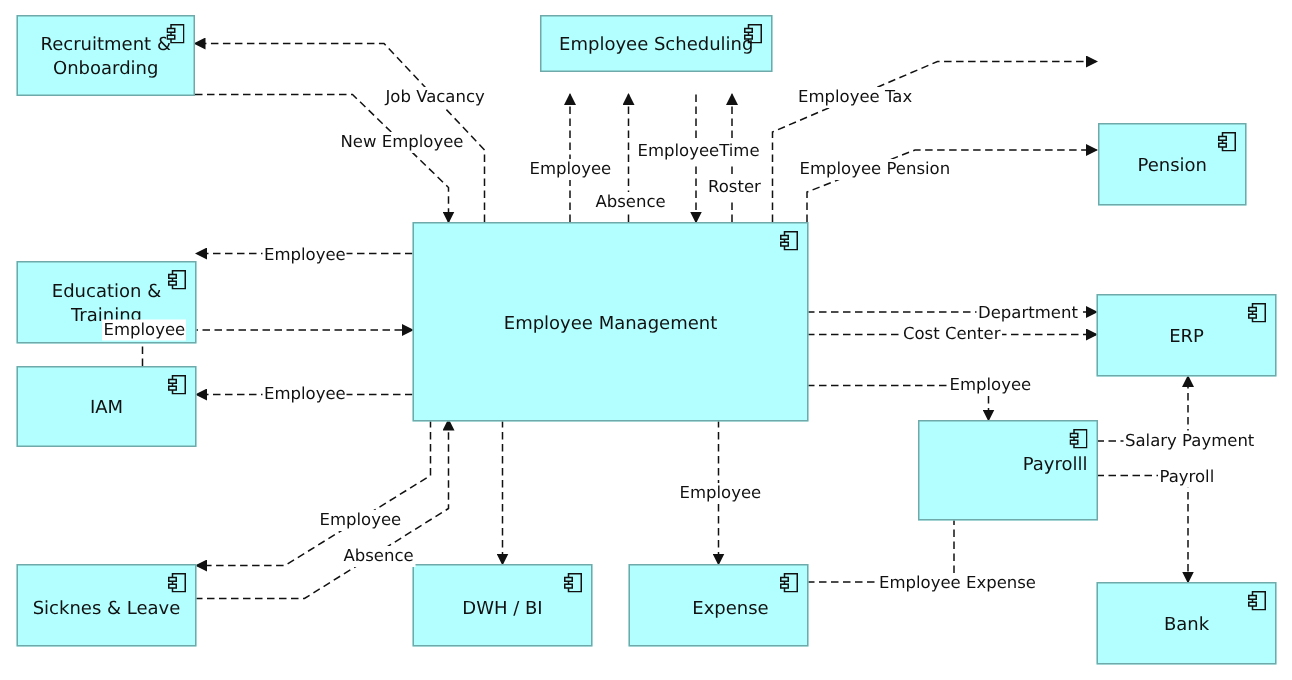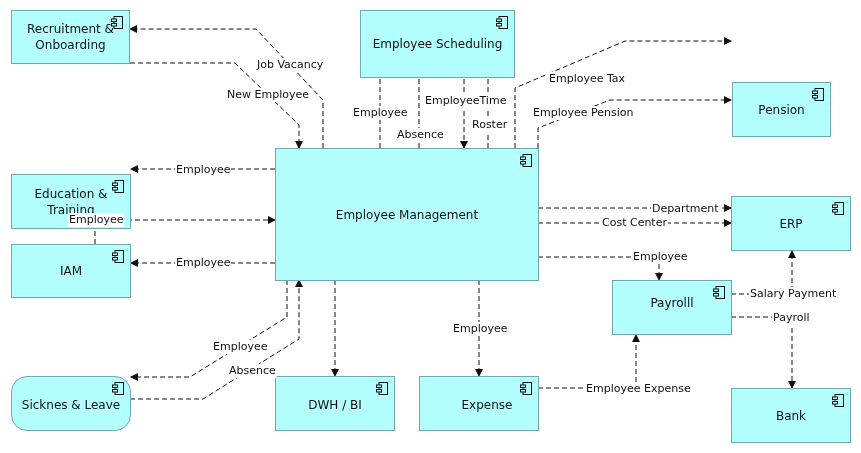--- a/index.html
+++ b/index.html
@@ -66,21 +66,21 @@
 
   <div class="node" style="left:11px;top:10px;width:119px;height:54px;">
     <svg class="icon" viewBox="0 0 12 13">
         <rect x="3" y="0.5" width="8.5" height="12" fill="none" stroke="#111"></rect>
         <rect x="0.5" y="3" width="5" height="2.5" fill="#b3ffff" stroke="#111"></rect>
         <rect x="0.5" y="7.5" width="5" height="2.5" fill="#b3ffff" stroke="#111"></rect>
       </svg>
     <span class="label">Recruitment &amp;
 Onboarding</span>
   </div>
-  <div class="node" style="left:360px;top:10px;width:155px;height:68px;">
+  <div class="node" style="left:360px;top:10px;width:155px;height:38px;">
     <svg class="icon" viewBox="0 0 12 13">
         <rect x="3" y="0.5" width="8.5" height="12" fill="none" stroke="#111"></rect>
         <rect x="0.5" y="3" width="5" height="2.5" fill="#b3ffff" stroke="#111"></rect>
         <rect x="0.5" y="7.5" width="5" height="2.5" fill="#b3ffff" stroke="#111"></rect>
       </svg>
     <span class="label">Employee Scheduling</span>
   </div>
   <div class="node" style="left:732px;top:82px;width:99px;height:55px;">
     <svg class="icon" viewBox="0 0 12 13">
         <rect x="3" y="0.5" width="8.5" height="12" fill="none" stroke="#111"></rect>
@@ -114,29 +114,29 @@
     <span class="label">ERP</span>
   </div>
   <div class="node" style="left:11px;top:244px;width:120px;height:54px;">
     <svg class="icon" viewBox="0 0 12 13">
         <rect x="3" y="0.5" width="8.5" height="12" fill="none" stroke="#111"></rect>
         <rect x="0.5" y="3" width="5" height="2.5" fill="#b3ffff" stroke="#111"></rect>
         <rect x="0.5" y="7.5" width="5" height="2.5" fill="#b3ffff" stroke="#111"></rect>
       </svg>
     <span class="label">IAM</span>
   </div>
-  <div class="node" style="left:612px;top:280px;width:120px;height:55px;">
+  <div class="node" style="left:612px;top:280px;width:120px;height:67px;justify-content:flex-end;">
     <svg class="icon" viewBox="0 0 12 13">
         <rect x="3" y="0.5" width="8.5" height="12" fill="none" stroke="#111"></rect>
         <rect x="0.5" y="3" width="5" height="2.5" fill="#b3ffff" stroke="#111"></rect>
         <rect x="0.5" y="7.5" width="5" height="2.5" fill="#b3ffff" stroke="#111"></rect>
       </svg>
     <span class="label" style="margin-top:-10px;">Payrolll</span>
   </div>
-  <div class="node" style="left:11px;top:376px;width:120px;height:55px;border-radius:16px;">
+  <div class="node" style="left:11px;top:376px;width:120px;height:55px;">
     <svg class="icon" viewBox="0 0 12 13">
         <rect x="3" y="0.5" width="8.5" height="12" fill="none" stroke="#111"></rect>
         <rect x="0.5" y="3" width="5" height="2.5" fill="#b3ffff" stroke="#111"></rect>
         <rect x="0.5" y="7.5" width="5" height="2.5" fill="#b3ffff" stroke="#111"></rect>
       </svg>
     <span class="label" style="margin-top:3px;">Sicknes &amp; Leave</span>
   </div>
   <div class="node" style="left:275px;top:376px;width:120px;height:55px;">
     <svg class="icon" viewBox="0 0 12 13">
         <rect x="3" y="0.5" width="8.5" height="12" fill="none" stroke="#111"></rect>
@@ -161,21 +161,21 @@
       </svg>
     <span class="label">Bank</span>
   </div>
 
   <span class="edge-label" style="left:256px;top:58px;">Job Vacancy</span>
   <span class="edge-label" style="left:226px;top:88px;">New Employee</span>
   <span class="edge-label" style="left:352px;top:106px;">Employee</span>
   <span class="edge-label" style="left:396px;top:128px;">Absence</span>
   <span class="edge-label" style="left:424px;top:94px;">EmployeeTime</span>
   <span class="edge-label" style="left:471px;top:118px;">Roster</span>
-  <span class="edge-label" style="left:548px;top:58px;margin-top:14px;">Employee Tax</span>
+  <span class="edge-label" style="left:531px;top:58px;">Employee Tax</span>
   <span class="edge-label" style="left:532px;top:106px;">Employee Pension</span>
   <span class="edge-label" style="left:175px;top:163px;">Employee</span>
   <span class="edge-label" style="left:68px;top:213px;">Employee</span>
   <span class="edge-label" style="left:175px;top:256px;">Employee</span>
   <span class="edge-label" style="left:651px;top:202px;">Department</span>
   <span class="edge-label" style="left:601px;top:216px;">Cost Center</span>
   <span class="edge-label" style="left:632px;top:250px;">Employee</span>
   <span class="edge-label" style="left:749px;top:287px;">Salary Payment</span>
   <span class="edge-label" style="left:772px;top:311px;">Payroll</span>
   <span class="edge-label" style="left:212px;top:340px;">Employee</span>

